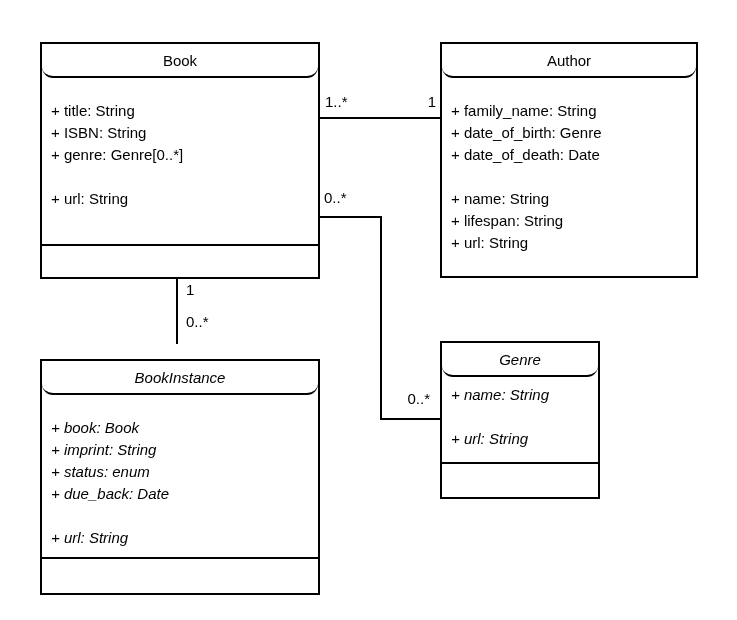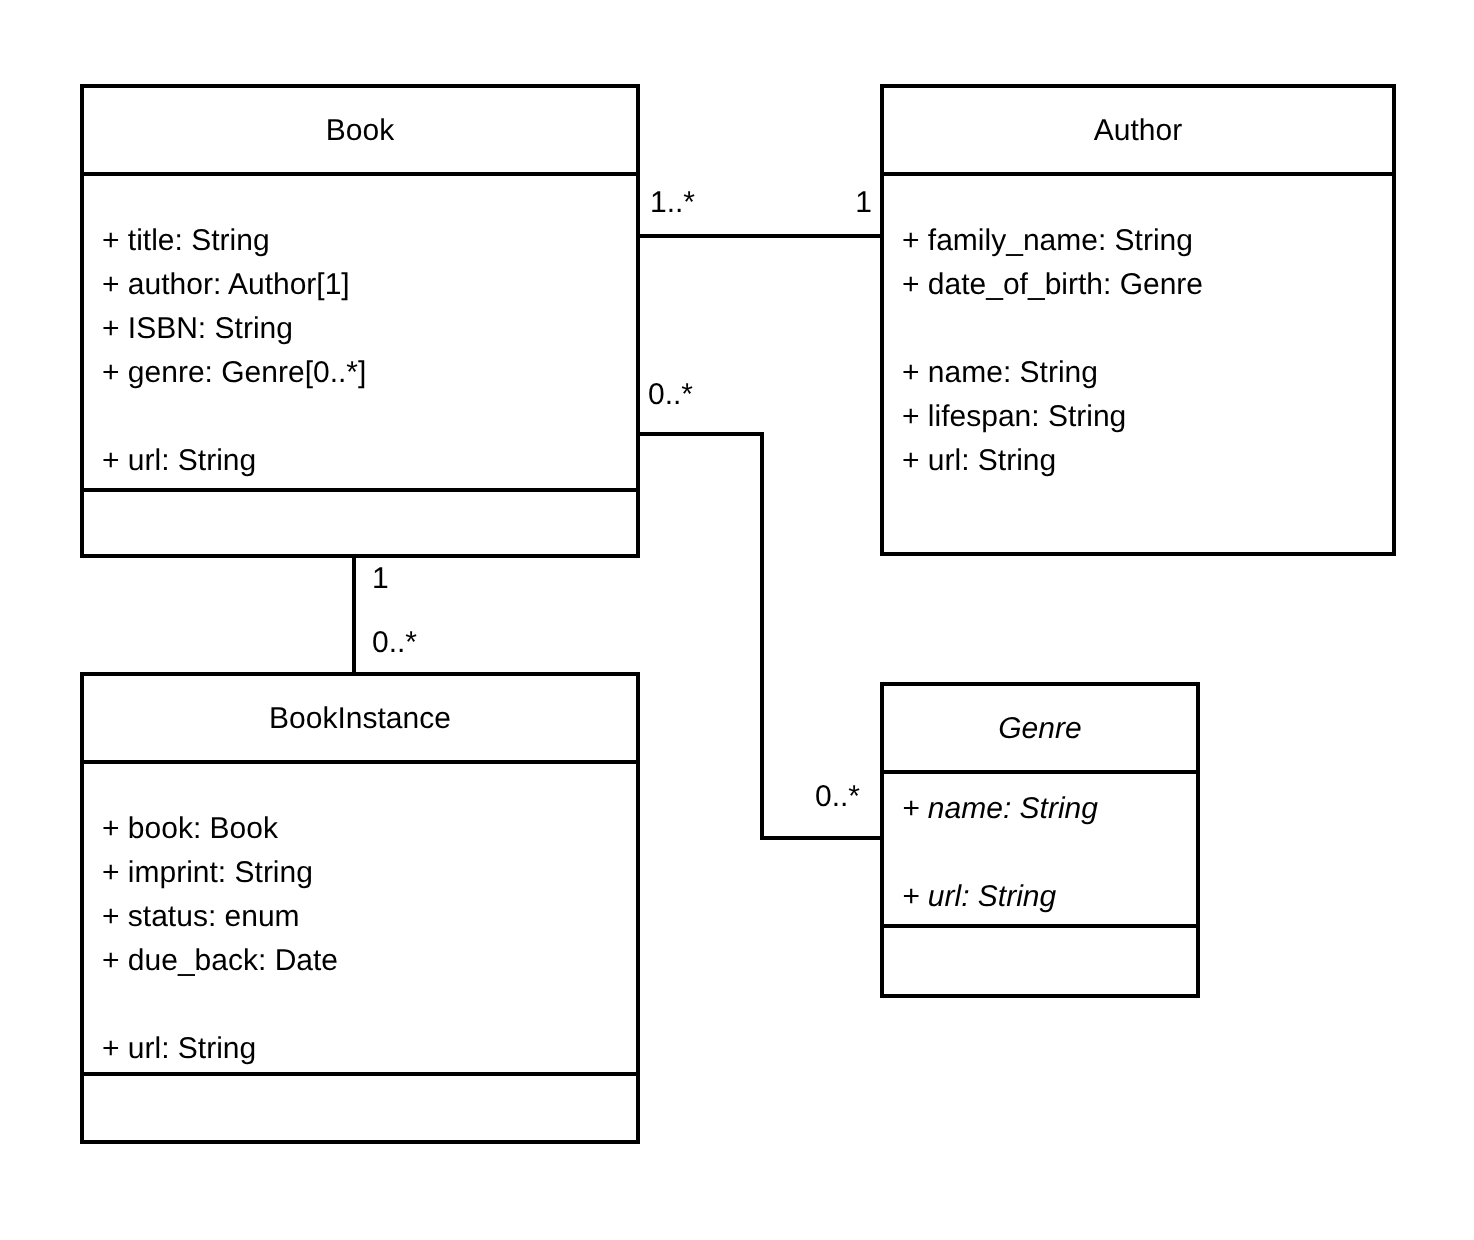--- a/index.html
+++ b/index.html
@@ -23,26 +23,27 @@
     box-sizing: border-box;
     border: 2px solid #000000;
     background: #ffffff;
     display: flex;
     flex-direction: column;
     z-index: 1;
   }
   .uml-title {
     box-sizing: border-box;
     flex: none;
-    height: 44px;
+    height: 34px;
     border-bottom: 2px solid #000000;
     display: flex;
     align-items: center;
     justify-content: center;
     font-size: 15px;
+    border-radius: 11px;
   }
   .uml-attrs {
     flex: 1;
     box-sizing: border-box;
     padding: 22px 8px 0 9px;
     font-size: 15px;
   }
   .attr-line {
     height: 22px;
     line-height: 22px;
@@ -69,42 +70,42 @@
   <svg class="connector-layer" width="737" height="620" viewBox="0 0 737 620" xmlns="http://www.w3.org/2000/svg">
     <path d="M318,118 L441,118" stroke="#000000" stroke-width="2" fill="none"></path>
     <path d="M177,277 L177,344" stroke="#000000" stroke-width="2" fill="none"></path>
     <path d="M318,217 L381,217 L381,419 L441,419" stroke="#000000" stroke-width="2" fill="none"></path>
   </svg>
 
   <div class="uml-class" style="left:40px; top:42px; width:280px; height:237px;">
     <div class="uml-title">Book</div>
     <div class="uml-attrs">
       <div class="attr-line">+ title: String</div>
-      <div class="attr-line">+ author: Author[1]</div>
       <div class="attr-line">+ ISBN: String</div>
       <div class="attr-line">+ genre: Genre[0..*]</div>
       <div class="attr-line"></div>
       <div class="attr-line">+ url: String</div>
     </div>
     <div class="uml-empty" style="height:33px;"></div>
   </div>
 
   <div class="uml-class" style="left:440px; top:42px; width:258px; height:236px;">
     <div class="uml-title">Author</div>
     <div class="uml-attrs">
       <div class="attr-line">+ family_name: String</div>
       <div class="attr-line">+ date_of_birth: Genre</div>
+      <div class="attr-line">+ date_of_death: Date</div>
       <div class="attr-line"></div>
       <div class="attr-line">+ name: String</div>
       <div class="attr-line">+ lifespan: String</div>
       <div class="attr-line">+ url: String</div>
     </div>
   </div>
 
-  <div class="uml-class" style="left:40px; top:336px; width:280px; height:236px;">
+  <div class="uml-class" style="left:40px; top:359px; width:280px; height:236px;font-style:italic;">
     <div class="uml-title">BookInstance</div>
     <div class="uml-attrs">
       <div class="attr-line">+ book: Book</div>
       <div class="attr-line">+ imprint: String</div>
       <div class="attr-line">+ status: enum</div>
       <div class="attr-line">+ due_back: Date</div>
       <div class="attr-line"></div>
       <div class="attr-line">+ url: String</div>
     </div>
     <div class="uml-empty" style="height:36px;"></div>

